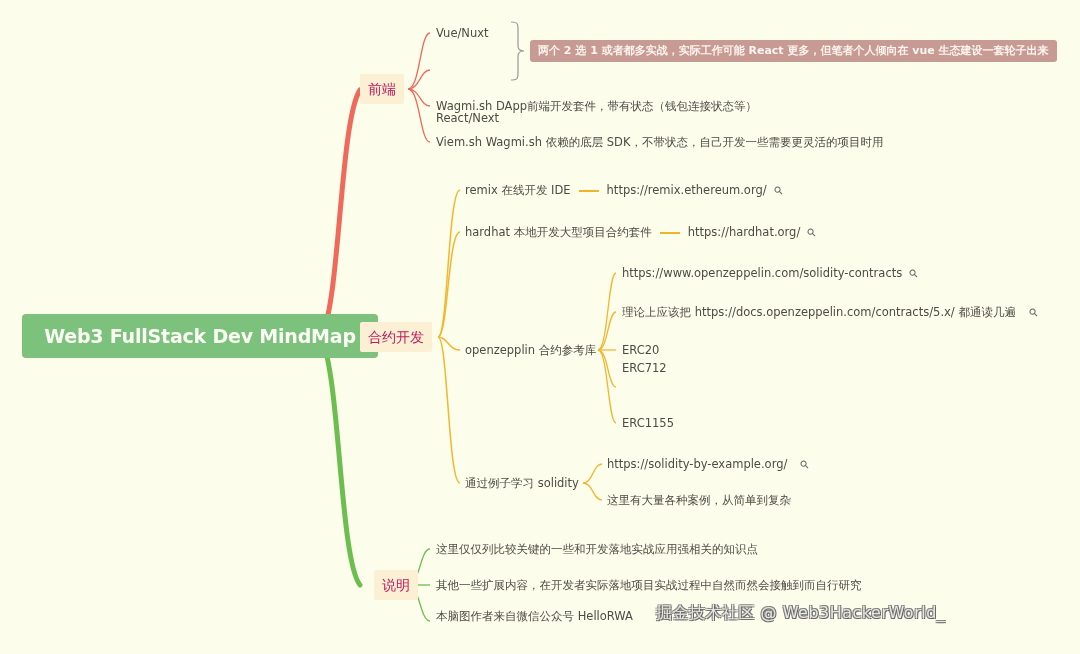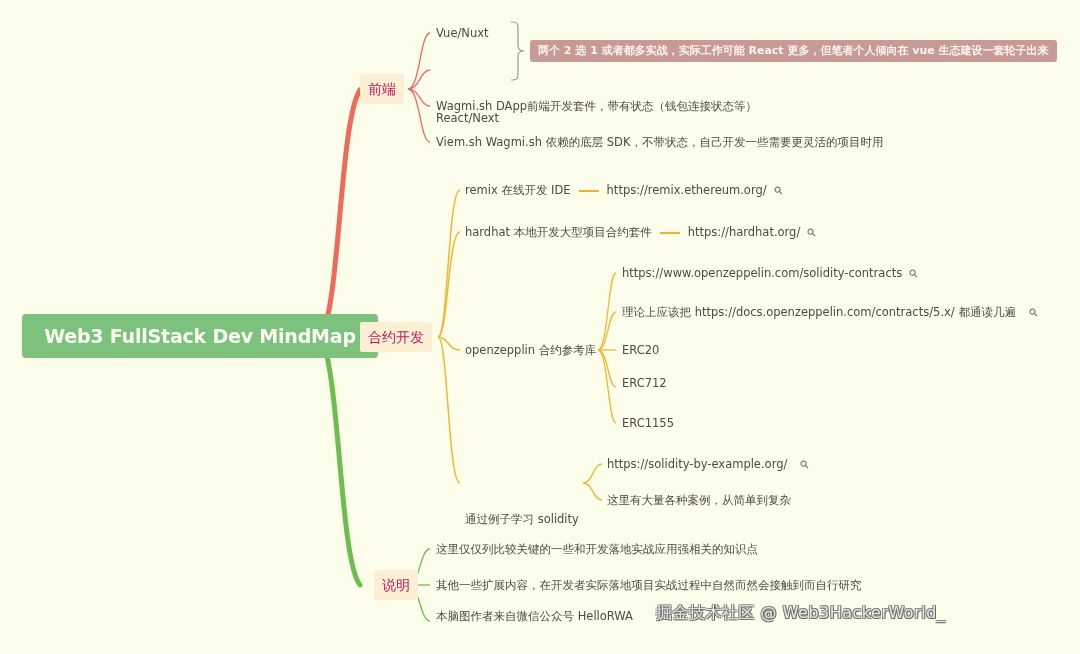--- a/index.html
+++ b/index.html
@@ -112,24 +112,24 @@
   </div>
 
   <div class="node" style="left:465px;top:342px;">openzepplin 合约参考库</div>
   <div class="node" style="left:622px;top:265px;">
     <span>https://www.openzeppelin.com/solidity-contracts</span><span class="link-icon">⚲</span>
   </div>
   <div class="node" style="left:622px;top:304px;">
     <span>理论上应该把 https://docs.openzeppelin.com/contracts/5.x/ 都通读几遍</span><span class="link-icon" style="margin-left:14px">⚲</span>
   </div>
   <div class="node" style="left:622px;top:342px;">ERC20</div>
-  <div class="node" style="left:622px;top:375px;">ERC712</div>
+  <div class="node" style="left:622px;top:360px;">ERC712</div>
   <div class="node" style="left:622px;top:415px;">ERC1155</div>
 
-  <div class="node" style="left:465px;top:475px;margin-top:36px;">通过例子学习 solidity</div>
+  <div class="node" style="left:465px;top:475px;">通过例子学习 solidity</div>
   <div class="node" style="left:607px;top:456px;">
     <span>https://solidity-by-example.org/</span><span class="link-icon" style="margin-left:14px">⚲</span>
   </div>
   <div class="node" style="left:607px;top:492px;">这里有大量各种案例，从简单到复杂</div>
 
   <div class="branch" style="left:360px;top:570px;margin-left:14px;">
     <span>说明</span>
   </div>
   <div class="node" style="left:436px;top:541px;">这里仅仅列比较关键的一些和开发落地实战应用强相关的知识点</div>
   <div class="node" style="left:436px;top:577px;">其他一些扩展内容，在开发者实际落地项目实战过程中自然而然会接触到而自行研究</div>

